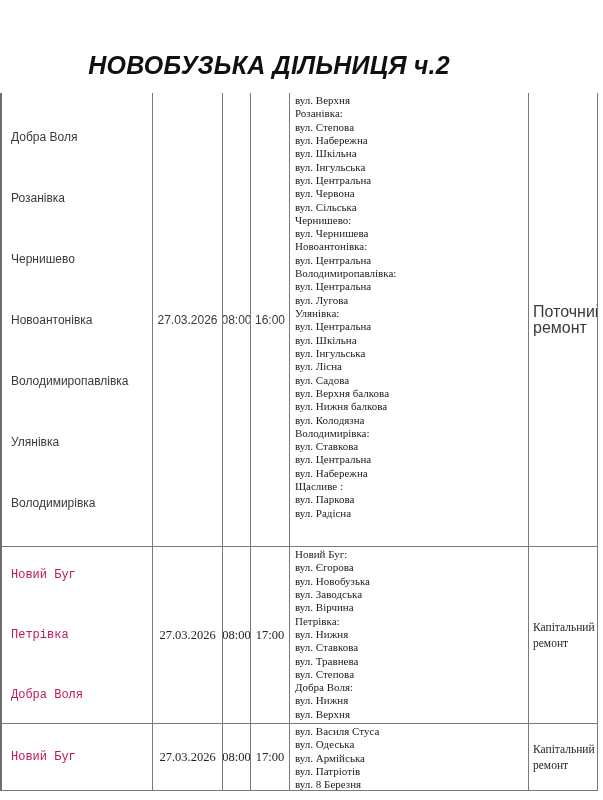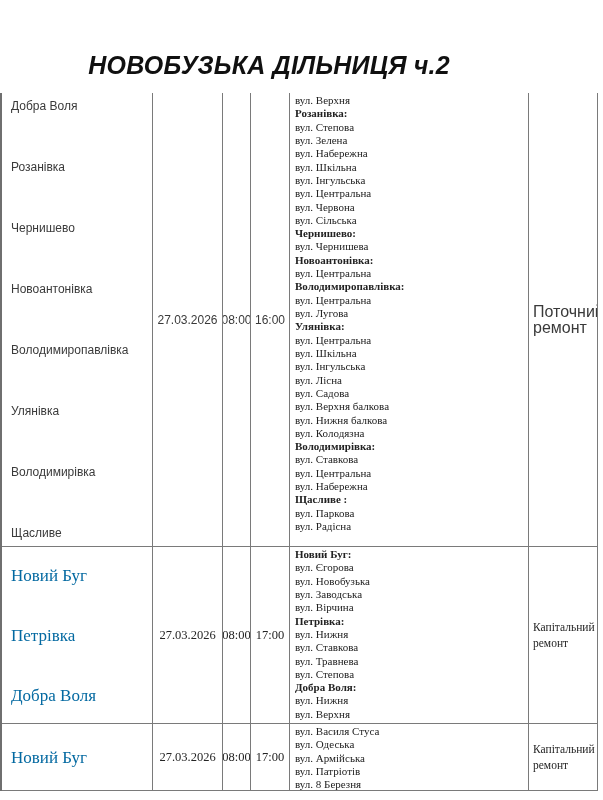--- a/index.html
+++ b/index.html
@@ -41,38 +41,38 @@
     overflow:hidden;
   }
   .cell:last-child { border-right:none; }
 
   .settlements {
     display:flex; flex-direction:column; justify-content:center;
     padding-left:9px;
     font-size:12px; line-height:16px; color:#3a3a3a;gap:45px;
   }
   .serifrow .settlements {
-    font-family:Liberation Serif, serif;
-    font-size:17px; line-height:15px; color:#0369a1;
+    font-family:Liberation Mono, monospace;
+    font-size:12px; line-height:15px; color:#be185d;
   }
   .datecell, .timecell {
     display:flex; align-items:center; justify-content:center;
     font-size:12px; color:#3a3a3a;
     white-space:nowrap;
   }
   .serifrow .datecell, .serifrow .timecell {
     font-family:"Liberation Serif", serif;
     font-size:12.5px; color:#242424;
   }
   .streets {
     font-family:"Liberation Serif", serif;
     font-size:11px; line-height:13.32px;
     padding:1px 2px 0 5px; color:#222222;
   }
-  .streets .bold { font-weight:bold; }
+  .streets .bold { font-weight:normal; }
   .repair {
     display:flex; flex-direction:column; justify-content:center;
     padding-left:4px; padding-right:2px;
     font-size:16px; line-height:16px; color:#3a3a3a;
   }
   .serifrow .repair {
     font-family:"Liberation Serif", serif;
     font-size:11.5px; color:#242424;
   }
 </style>
@@ -85,30 +85,28 @@
 
   <div class="row r1">
     <div class="cell settlements">
         <div>Добра Воля</div>
         <div>Розанівка</div>
         <div>Чернишево</div>
         <div>Новоантонівка</div>
         <div>Володимиропавлівка</div>
         <div>Улянівка</div>
         <div>Володимирівка</div>
-        <div>Щасливе</div>
       </div>
     <div class="cell datecell">27.03.2026</div>
     <div class="cell timecell">08:00</div>
     <div class="cell timecell">16:00</div>
     <div class="cell streets">
         <div>вул. Верхня</div>
         <div class="bold">Розанівка:</div>
         <div>вул. Степова</div>
-        <div>вул. Зелена</div>
         <div>вул. Набережна</div>
         <div>вул. Шкільна</div>
         <div>вул. Інгульська</div>
         <div>вул. Центральна</div>
         <div>вул. Червона</div>
         <div>вул. Сільська</div>
         <div class="bold">Чернишево:</div>
         <div>вул. Чернишева</div>
         <div class="bold">Новоантонівка:</div>
         <div>вул. Центральна</div>

